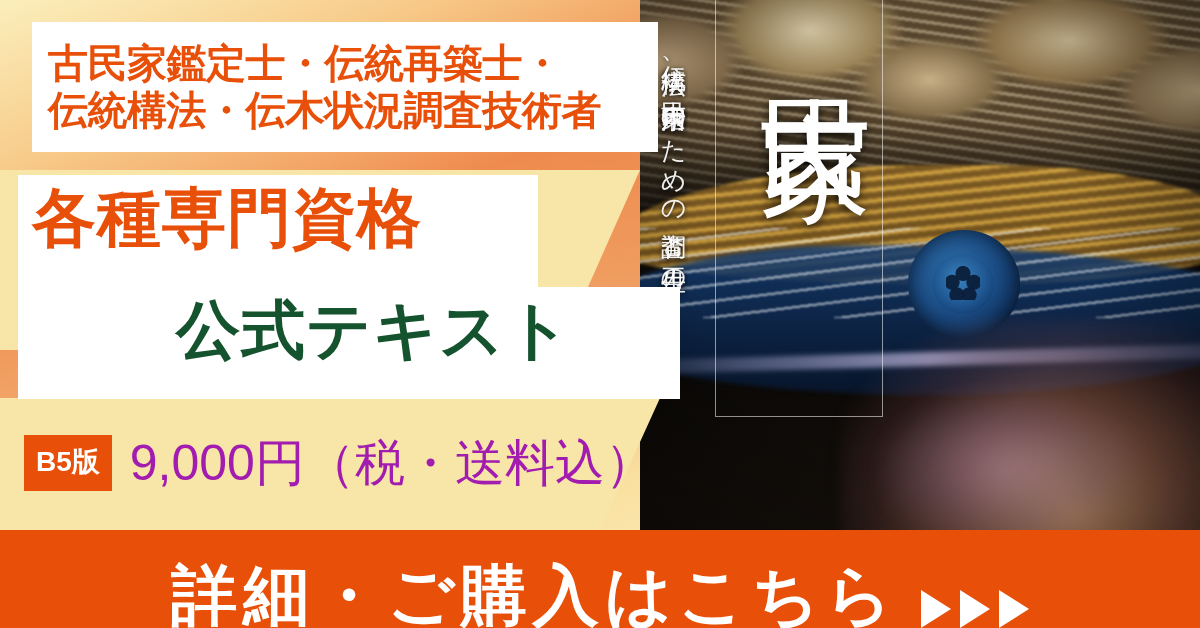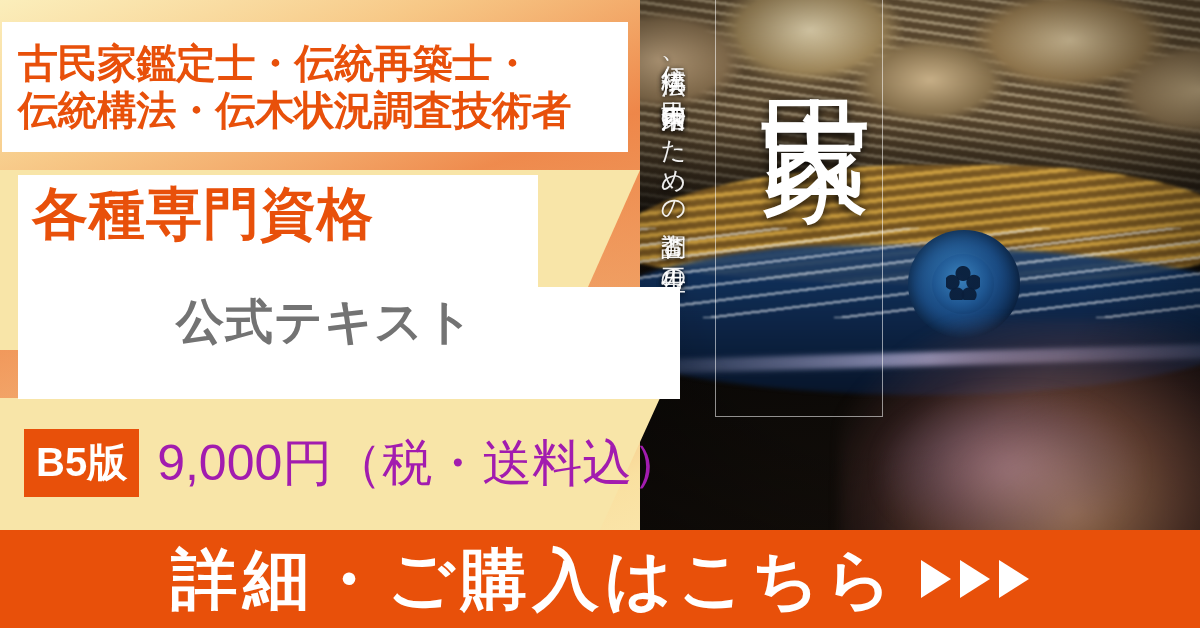--- a/index.html
+++ b/index.html
@@ -172,21 +172,21 @@
     font-family:"Liberation Serif","DejaVu Serif",serif;
     color:rgba(255,255,255,.92);font-size:25px;line-height:1.18;
     writing-mode:vertical-rl;text-orientation:upright;
     letter-spacing:2px;
     text-shadow:0 1px 5px rgba(0,0,0,.85);
     overflow:hidden;
   }
 
   
   .panel-top{
-    position:absolute;left:2px;top:22px;width:626px;height:130px;
+    position:absolute;left:32px;top:22px;width:626px;height:130px;
     background:#ffffff;
   }
   .headline{
     position:absolute;left:0;top:0;width:626px;height:130px;
     display:flex;flex-direction:column;justify-content:center;
     padding-left:16px;box-sizing:border-box;
   }
   .headline-line{
     color:#e8500a;font-size:40px;font-weight:700;line-height:1.18;
     letter-spacing:-0.5px;white-space:nowrap;
@@ -208,51 +208,51 @@
   .panel-main{
     position:absolute;left:18px;top:175px;width:520px;height:112px;
     background:#ffffff;
   }
   .panel-main2{
     position:absolute;left:18px;top:287px;width:662px;height:112px;
     background:#ffffff;
   }
   .main-l1{
     position:absolute;left:32px;top:186px;width:520px;
-    color:#e8500a;font-size:56px;font-weight:700;line-height:1;
+    color:#e8500a;font-size:64px;font-weight:700;line-height:1;
     letter-spacing:1px;white-space:nowrap;
   }
   .main-l2{
     position:absolute;left:176px;top:298px;width:520px;
-    color:#737373;font-size:48px;font-weight:700;line-height:1;
+    color:#14532d;font-size:64px;font-weight:700;line-height:1;
     letter-spacing:1px;white-space:nowrap;
   }
 
   
   .price-row{
     position:absolute;left:24px;top:428px;height:70px;
     display:flex;align-items:center;
   }
   .badge{
     background:#e8500a;color:#ffffff;
-    font-size:40px;font-weight:700;line-height:1;
+    font-size:28px;font-weight:700;line-height:1;
     padding:13px 12px 15px 12px;
     letter-spacing:0px;white-space:nowrap;
   }
   .price-text{
     margin-left:18px;color:#a21caf;
     font-size:50px;font-weight:400;line-height:1;
     white-space:nowrap;
   }
 
   
   .cta{
     position:absolute;left:0;top:530px;width:1200px;height:98px;
     background:#e8500a;
-    display:flex;align-items:center;justify-content:center;
+    display:flex;align-items:flex-end;justify-content:center;
   }
   .cta-text{
     color:#ffffff;font-size:66px;font-weight:700;line-height:1;
     letter-spacing:6px;white-space:nowrap;
   }
   .cta-arrows{
     display:flex;align-items:center;margin-left:22px;gap:9px;
   }
   .arrow{
     width:0;height:0;

